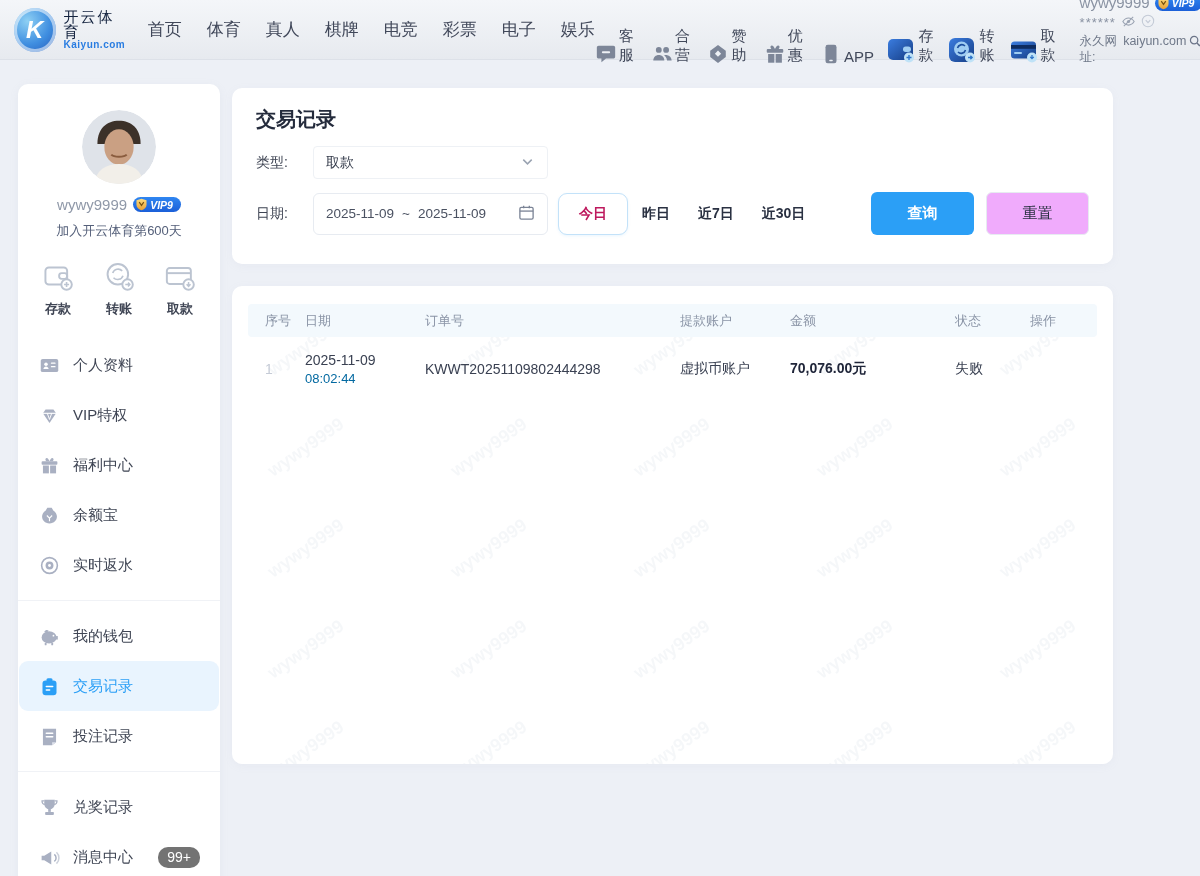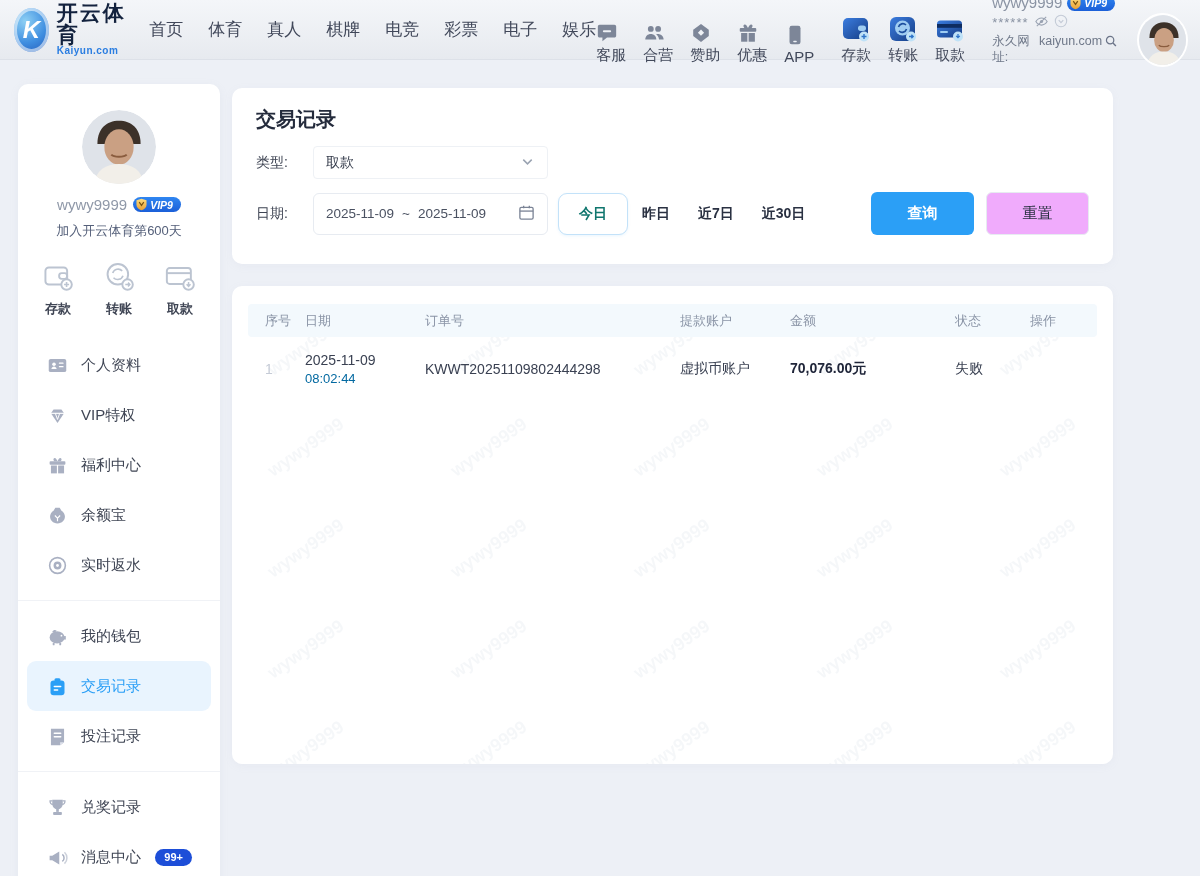--- a/index.html
+++ b/index.html
@@ -12,26 +12,26 @@
           background:linear-gradient(180deg,#f4f6f9,#e7eaef);
           border-bottom:1px solid #dde1e8;display:flex;align-items:center;
           padding:0 14px;box-sizing:border-box;z-index:5}
   .logo{display:flex;align-items:center;gap:8px;cursor:pointer}
   .logo-mark{width:44px;height:44px;border-radius:50%;
              background:radial-gradient(circle at 32% 30%,#8ed0f4,#3f8ee0 55%,#2458b8);
              display:flex;align-items:center;justify-content:center;
              color:#fff;font-weight:bold;font-style:italic;font-size:24px;
              box-shadow:inset 0 0 0 3px rgba(255,255,255,.55)}
   .logo-text{display:flex;flex-direction:column;line-height:1.05}
-  .logo-cn{font-size:21px;font-weight:bold;color:#13223e;letter-spacing:2px}
+  .logo-cn{font-size:15px;font-weight:normal;color:#13223e;letter-spacing:2px}
   .logo-en{font-size:10px;font-weight:bold;color:#2a7de1;letter-spacing:.5px}
   .nav-links{display:flex;gap:25px;margin-left:20px;font-size:17px;color:#41485a}
   .nav-links span{cursor:pointer;white-space:nowrap}
   .nav-right{margin-left:auto;display:flex;align-items:flex-end;gap:13px}
-  .icon-item{display:flex;flex-direction:column;align-items:flex-start;gap:2px;
+  .icon-item{display:flex;flex-direction:row;align-items:flex-end;gap:2px;
              font-size:15px;color:#41485a;cursor:pointer;min-width:34px}
   .icon-item .ic{height:26px;display:flex;align-items:flex-end}
   .wallet-group{display:flex;gap:13px;margin-left:10px}
   .user-block{display:flex;flex-direction:column;gap:1px;margin-left:10px;line-height:1.25}
   .user-line1{display:flex;align-items:center;gap:5px;font-size:15px;color:#8a93a3}
   .user-line2{display:flex;align-items:center;gap:5px;font-size:13px;color:#8a93a3;letter-spacing:1px}
   .user-line3{display:flex;align-items:flex-start;gap:2px;font-size:12.5px;color:#6f7避889}
   .user-line3{color:#6f7889}
   .vip-badge{display:inline-flex;align-items:center;gap:2px;
              background:linear-gradient(180deg,#2f86f1,#1b5fd8);
@@ -46,28 +46,28 @@
            padding-top:26px;box-shadow:0 2px 8px rgba(160,170,190,.10)}
   .profile{display:flex;flex-direction:column;align-items:center}
   .avatar-big{width:74px;height:74px;border-radius:50%;overflow:hidden}
   .profile-name{margin-top:12px;display:flex;align-items:center;gap:6px;
                 font-size:15px;color:#8f98a8}
   .join-text{margin-top:9px;font-size:13px;color:#55607a}
   .quick-actions{display:flex;justify-content:space-between;padding:0 24px;margin-top:20px}
   .qa{display:flex;flex-direction:column;align-items:center;gap:5px;cursor:pointer;
       font-size:13px;font-weight:bold;color:#3f4554}
   .menu{margin-top:12px}
-  .menu-group{padding:10px 9px}
+  .menu-group{padding:10px 1px}
   .menu-group + .menu-group{border-top:1px solid #f0f2f6}
   .menu-item{display:flex;align-items:center;gap:13px;height:50px;padding:0 19px;
              border-radius:9px;font-size:15px;color:#3f4554;cursor:pointer}
   .menu-item .mi{width:22px;display:flex;justify-content:center}
   .menu-item.active{background:#e9f4fe;color:#2b9ff6}
-  .badge-pill{margin-left:auto;background:#1d4ed8;color:#fff;border-radius:10px;
-              font-size:11px;padding:2.5px 9px;font-weight:bold}
+  .badge-pill{margin-left:auto;background:#737373;color:#fff;border-radius:10px;
+              font-size:14px;padding:2.5px 9px;font-weight:normal}
 
   
   .card{position:absolute;background:#fff;border-radius:10px;
         box-shadow:0 2px 8px rgba(160,170,190,.08);box-sizing:border-box}
   .card-filter{left:232px;top:88px;width:881px;height:176px;padding:18px 24px}
   .page-title{font-size:20px;font-weight:bold;color:#242b3c}
   .page-subtitle{margin-top:11px;font-size:13px;color:#aab3c6}
   .type-row{margin-top:13px;display:flex;align-items:center;gap:15px;font-size:14px;color:#3f4554}
   .field-label{width:42px}
   .type-select{width:235px;height:33px;border:1px solid #eef1f5;border-radius:4px;
@@ -75,21 +75,21 @@
                padding:0 12px;cursor:pointer;color:#333a4a;background:#fff;box-sizing:border-box}
   .date-row{margin-top:13px;display:flex;align-items:center;font-size:14px}
   .date-box{width:235px;height:42px;border:1px solid #e7ebf1;border-radius:6px;
             display:flex;align-items:center;justify-content:space-between;
             padding:0 12px;cursor:pointer;color:#4a5161;background:#fff;
             box-sizing:border-box;margin-left:15px}
   .date-vals{display:flex;gap:8px;align-items:center;font-size:13.5px}
   .range-group{display:flex;align-items:center;margin-left:10px}
   .range-btn{padding:11px 13px;font-size:14px;font-weight:bold;color:#2a3142;
              cursor:pointer;background:transparent;border:1px solid transparent;border-radius:9px}
-  .range-btn.active{border:1px solid #c3e2f9;color:#0f766e;background:#fff;
+  .range-btn.active{border:1px solid #c3e2f9;color:#be185d;background:#fff;
                     padding:11px 20px;box-shadow:0 1px 3px rgba(43,159,246,.10)}
   .filter-spacer{flex:1}
   .btn{height:43px;width:103px;border-radius:6px;font-size:15px;cursor:pointer;
        display:flex;align-items:center;justify-content:center;box-sizing:border-box}
   .btn-primary{background:#2b9ff6;color:#fff;font-weight:bold}
   .btn-plain{background:#f0abfc;border:1px solid #e7ebf1;color:#2a3142;margin-left:12px}
 
   .card-table{left:232px;top:286px;width:881px;height:478px;padding:18px 16px;overflow:hidden}
   .thead{position:relative;z-index:1;display:flex;align-items:center;height:33px;
          background:#f3f9fd;border-radius:4px;padding:0 17px;

